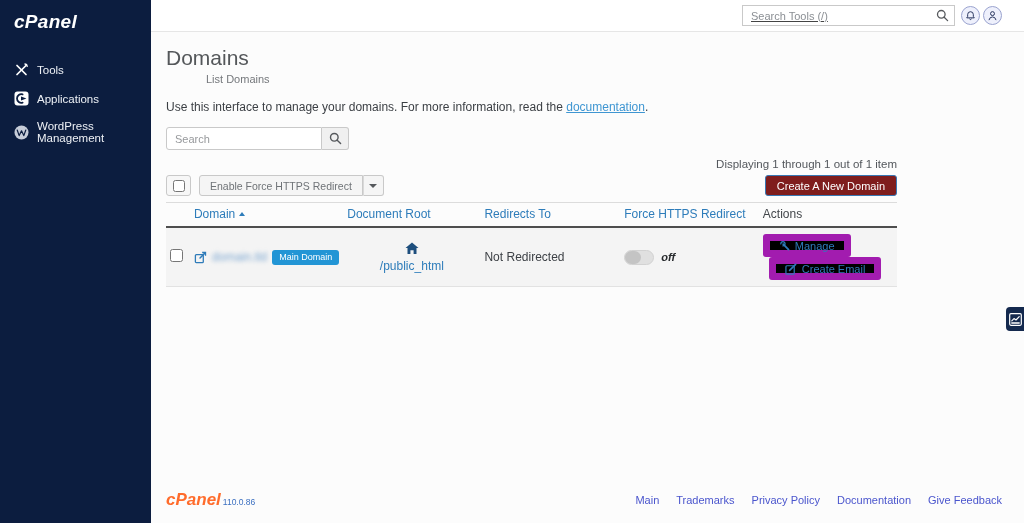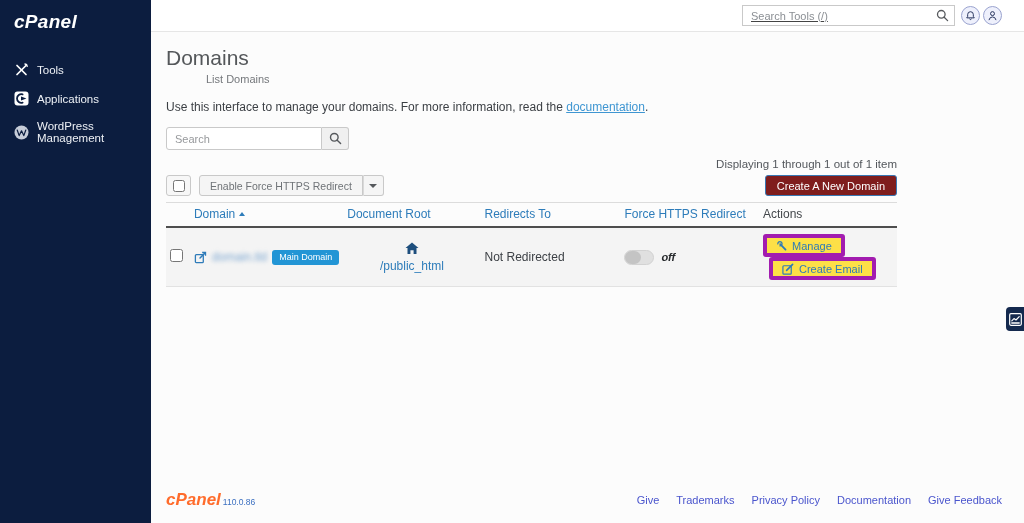--- a/index.html
+++ b/index.html
@@ -58,21 +58,21 @@
   tbody td { background:#f4f4f4; border-bottom:1px solid #e2e2e2; padding:6px 4px; font-size:12px; vertical-align:middle; height:31px; }
   .domain-cell { display:flex; align-items:center; gap:5px; }
   .blurred { color:#7fa9d2; filter:blur(2px); font-size:12px; }
   .badge { background:#2295d5; color:#fff; font-size:9px; border-radius:3px; padding:2.5px 7px; white-space:nowrap; cursor:pointer; }
   .docroot { color:#2d7cba; display:flex; align-items:center; gap:4px; cursor:pointer;flex-direction:column; }
   .plain-text { color:#3d4146; }
   .toggle-wrap { display:flex; align-items:center; gap:7px; }
   .toggle { width:30px; height:15px; background:#e0e0e0; border:1px solid #d2d2d2; border-radius:8px; position:relative; cursor:pointer; }
   .toggle .knob { position:absolute; left:0; top:0; width:16px; height:13px; background:#c4c4c4; border-radius:7px; }
   .toggle-label { font-style:italic; font-weight:700; font-size:11px; color:#26292c; }
-  .action-btn { display:inline-flex; align-items:center; gap:5px; height:23px; padding:0 9px; background:#fde047; border:4px solid #a21caf; border-radius:3px; color:#2e7bb9; font-size:11px; font-family:"Liberation Sans", sans-serif; cursor:pointer; }
+  .action-btn { display:inline-flex; align-items:center; gap:5px; height:23px; padding:0 9px; background:#000000; border:7px solid #a21caf; border-radius:3px; color:#2e7bb9; font-size:11px; font-family:"Liberation Sans", sans-serif; cursor:pointer; }
   .action-btn + .action-btn { margin-left:6px; }
 
   
   .footer { height:46px; display:flex; align-items:center; padding:0 22px 0 15px; }
   .footer-brand { display:flex; align-items:baseline; }
   .footer-logo { font-style:italic; font-weight:800; font-size:17px; color:#ff6c2c; cursor:pointer; }
   .footer-version { font-size:8.5px; color:#3b6fc0; margin-left:2px; }
   .footer-links { margin-left:auto; display:flex; gap:17px; }
   .footer-links a { font-size:11px; color:#4a55cd; text-decoration:none; cursor:pointer; }
 
@@ -240,21 +240,21 @@
         </table>
       </div>
     </main>
 
     <footer class="footer">
       <div class="footer-brand">
         <span class="footer-logo">cPanel</span>
         <span class="footer-version">110.0.86</span>
       </div>
       <div class="footer-links">
-        <a>Give</a>
+        <a>Main</a>
         <a>Trademarks</a>
         <a>Privacy Policy</a>
         <a>Documentation</a>
         <a>Give Feedback</a>
       </div>
     </footer>
   </div>
 </div>
 
 <div class="stats-tab">

